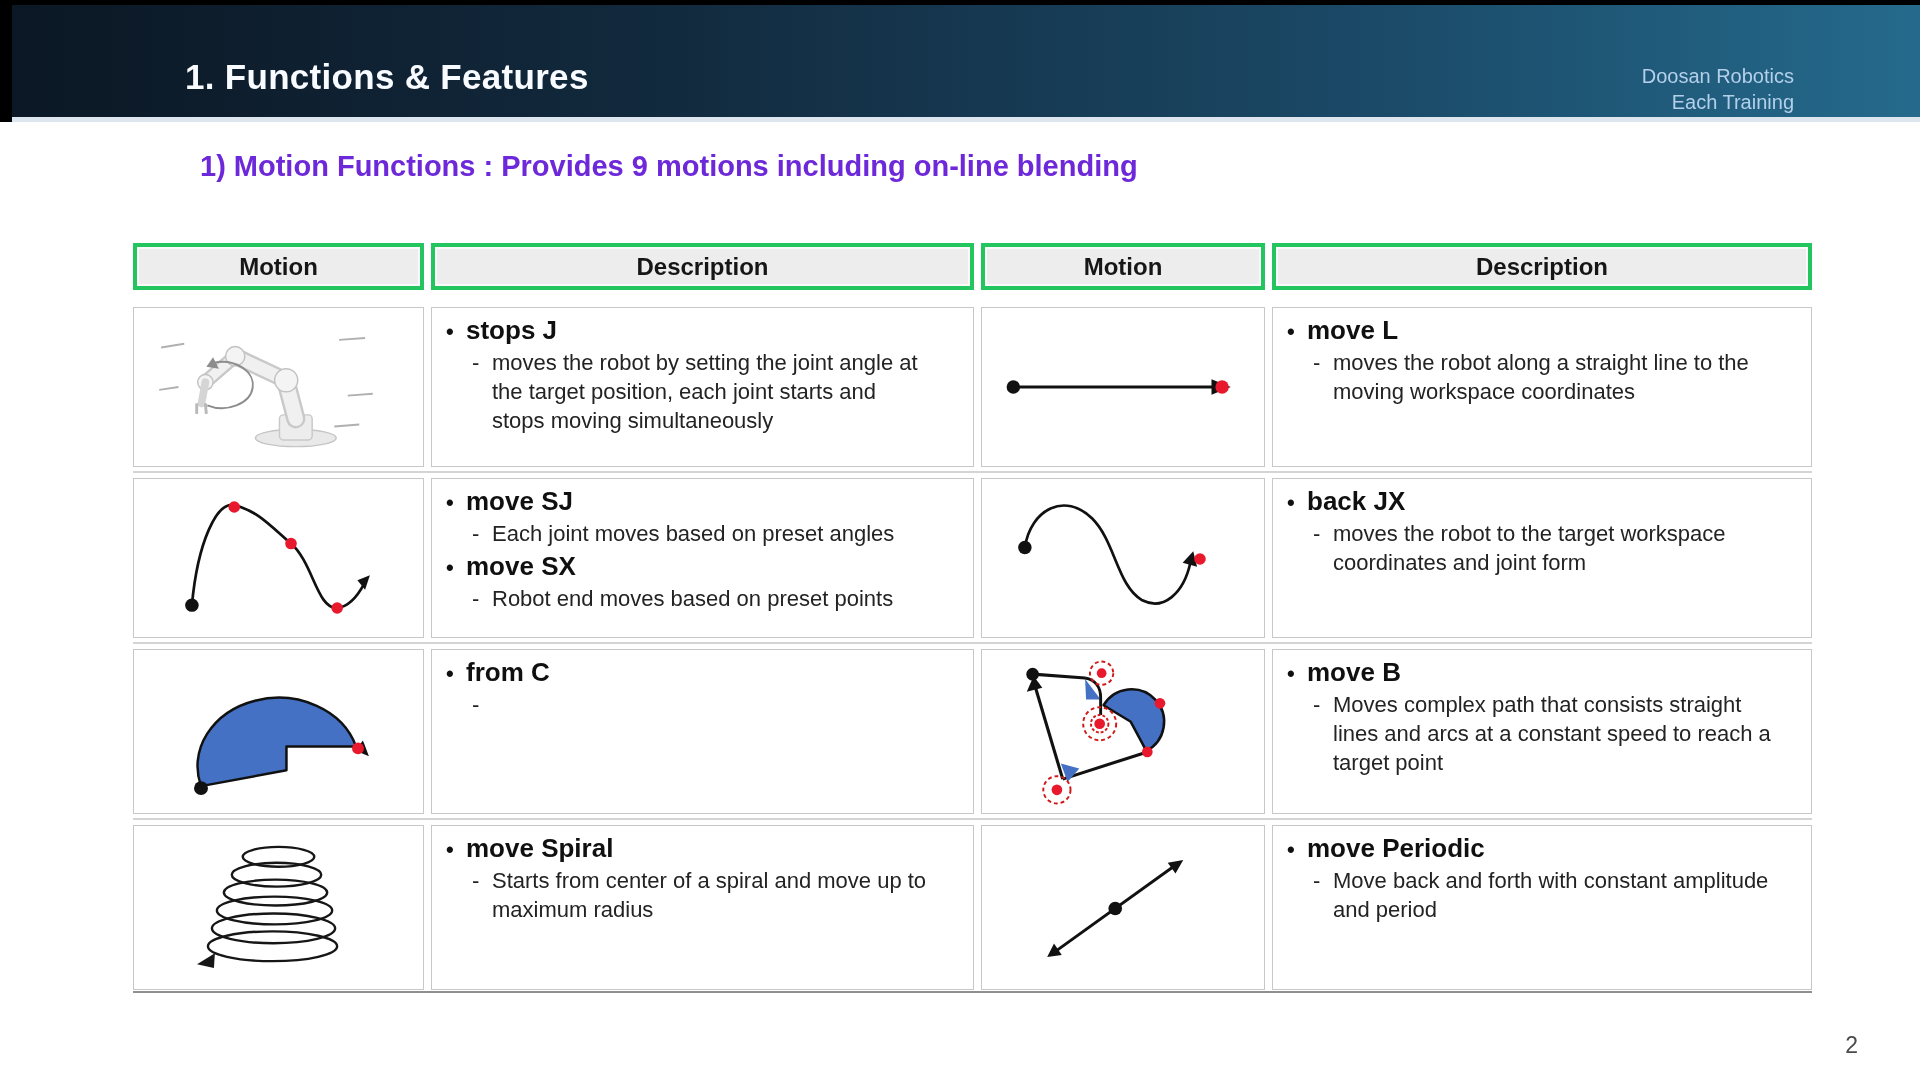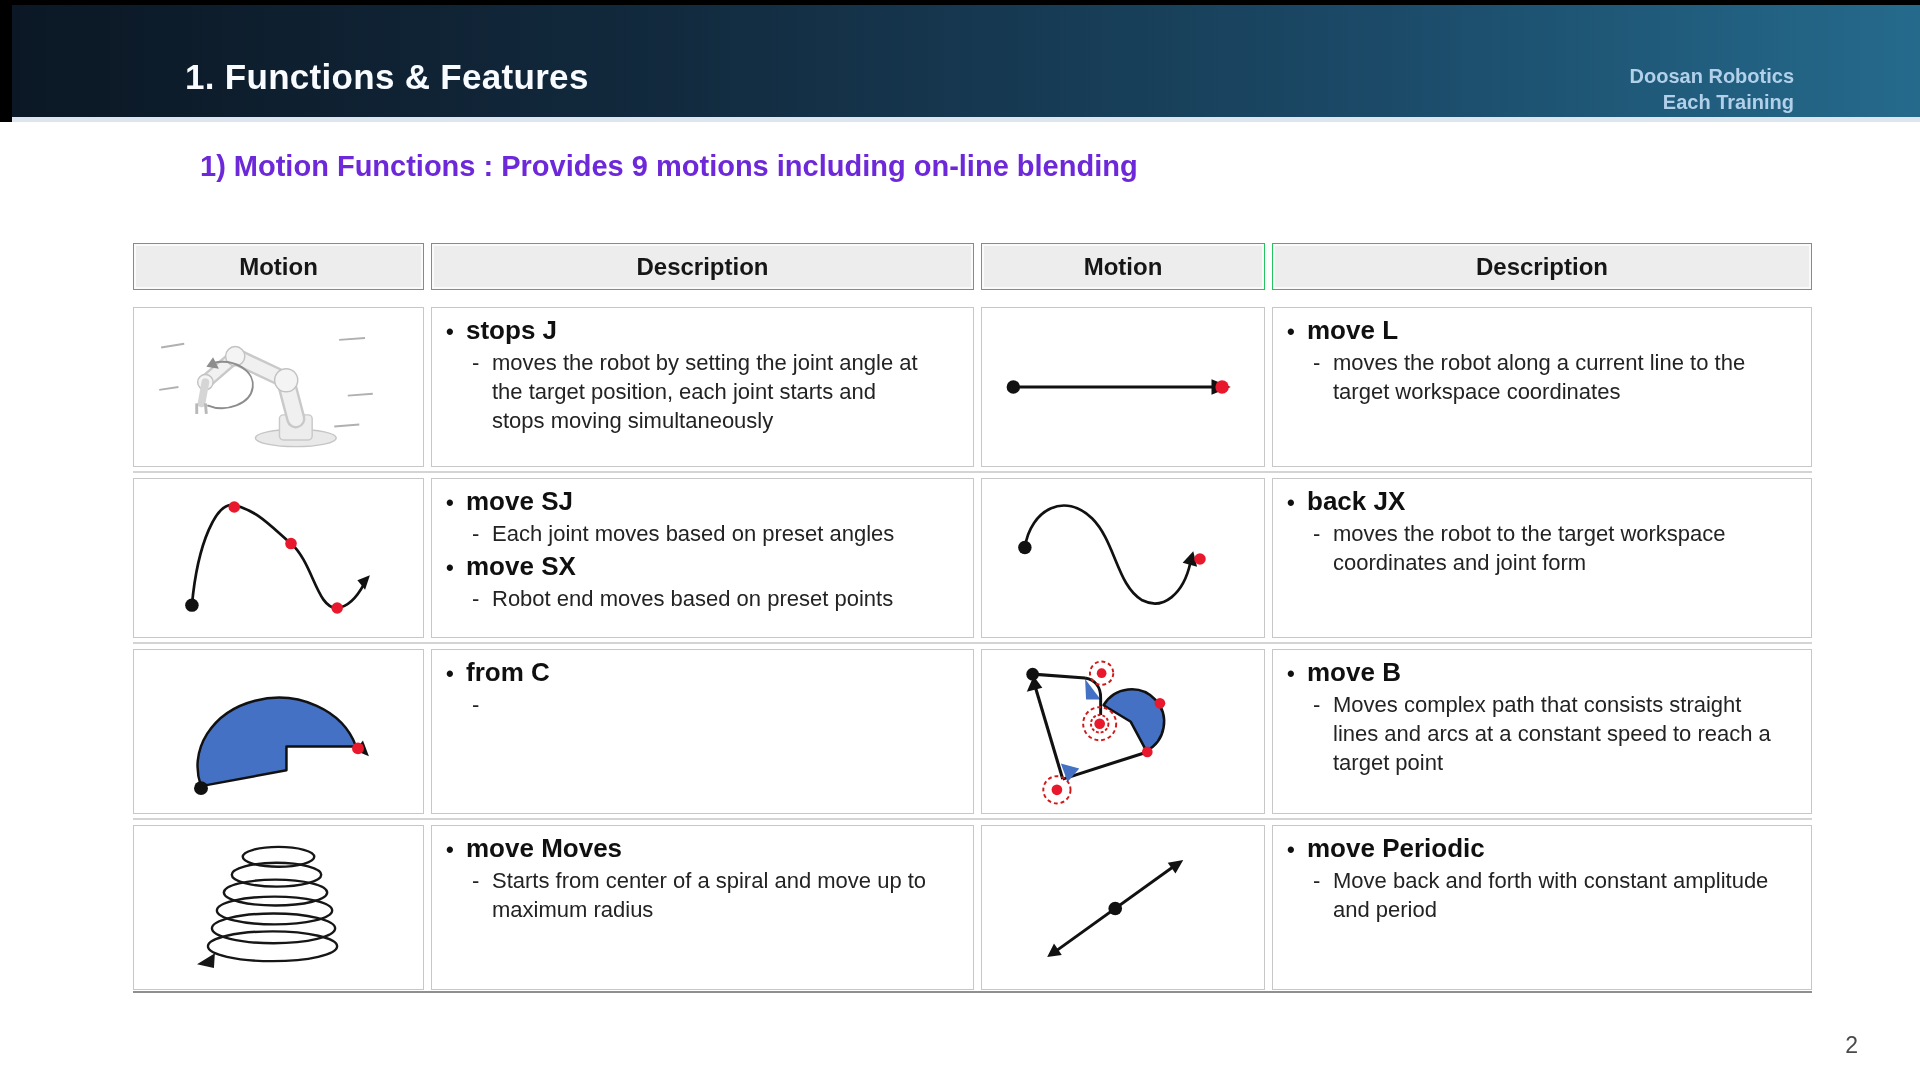--- a/index.html
+++ b/index.html
@@ -5,30 +5,30 @@
   html,body{margin:0;padding:0;background:#ffffff;}
   .slide{position:relative;width:1920px;height:1080px;background:#ffffff;overflow:hidden;
          font-family:"Liberation Sans",sans-serif;color:#1a1a1a;}
 
   
   .top-bar{position:absolute;top:0;left:0;width:1920px;height:122px;box-sizing:border-box;
            background:linear-gradient(to right,#0b1724 0%,#122a3e 35%,#1b4a68 72%,#256a8c 100%);
            border-top:5px solid #000;border-bottom:5px solid #dde6ee;}
   .top-bar::before{content:"";position:absolute;left:0;top:-5px;width:12px;height:122px;background:#000;}
   .top-title{position:absolute;left:185px;top:52px;font-size:35px;font-weight:bold;color:#f8fbff;letter-spacing:.3px;}
-  .brand{position:absolute;right:126px;top:58px;text-align:right;color:#b3d0ea;font-weight:bold;
+  .brand{position:absolute;right:126px;top:58px;text-align:right;color:#b3d0ea;font-weight:normal;
          font-size:20px;line-height:1.32;}
 
   
   .subtitle{position:absolute;left:200px;top:150px;font-size:29px;font-weight:bold;color:#6d28d9;}
 
   
   .motion-table{position:absolute;left:133px;top:243px;width:1679px;}
   .thead,.tbody{display:grid;grid-template-columns:291px 543px 284px 540px;column-gap:7px;}
-  .th{height:47px;background:#ededed;border:1px solid #22c55e;box-shadow:inset 0 0 0 2px #fafafa;
+  .th{height:47px;background:#ededed;border:4px solid #22c55e;box-shadow:inset 0 0 0 2px #fafafa;
       display:flex;align-items:center;justify-content:center;font-size:24px;font-weight:bold;
       color:#161616;box-sizing:border-box;}
   .tbody{position:relative;margin-top:17px;grid-template-rows:160px 160px 165px 165px;row-gap:11px;}
   .cell{border:1px solid #c7c7c7;background:#fff;box-sizing:border-box;}
   .mcell{display:flex;align-items:center;justify-content:center;padding:3px;}
   .mcell svg{width:100%;height:100%;}
   .dcell{padding:6px 8px 4px 14px;}
 
   .desc-item{margin-bottom:2px;}
   .item-title-row{font-size:26px;font-weight:bold;color:#101010;line-height:32px;display:flex;align-items:baseline;}
@@ -115,21 +115,21 @@
         </svg>
       </div>
       <div class="cell dcell">
         <div class="desc-item">
           <div class="item-title-row">
             <span class="bullet">•</span>
             <span class="item-title">move L</span>
           </div>
           <div class="item-sub">
             <span class="dash">-</span>
-            <span class="sub-text">moves the robot along a current line to the target workspace coordinates</span>
+            <span class="sub-text">moves the robot along a straight line to the moving workspace coordinates</span>
           </div>
         </div>
       </div>
 
       <div class="cell mcell">
         <svg viewBox="0 0 284 158">
           <path d="M 52 128 C 58 62, 78 20, 96 24 C 120 30, 132 44, 155 64 C 178 84, 182 132, 203 131 C 214 130, 224 119, 231 106" fill="none" stroke="#111" stroke-width="2.8"></path>
           <polygon points="237,97 224,102 232,112" fill="#111"></polygon>
           <circle cx="52" cy="128" r="7" fill="#111"></circle>
           <circle cx="96" cy="26" r="6" fill="#e8192c"></circle>
@@ -242,21 +242,21 @@
           <ellipse cx="138" cy="82" rx="58" ry="14" fill="none" stroke="#161616" stroke-width="2.4"></ellipse>
           <ellipse cx="137" cy="100" rx="62" ry="15" fill="none" stroke="#161616" stroke-width="2.4"></ellipse>
           <ellipse cx="136" cy="118" rx="65" ry="15" fill="none" stroke="#161616" stroke-width="2.4"></ellipse>
           <polygon points="60,136 78,125 77,140" fill="#161616"></polygon>
         </svg>
       </div>
       <div class="cell dcell">
         <div class="desc-item">
           <div class="item-title-row">
             <span class="bullet">•</span>
-            <span class="item-title">move Moves</span>
+            <span class="item-title">move Spiral</span>
           </div>
           <div class="item-sub">
             <span class="dash">-</span>
             <span class="sub-text">Starts from center of a spiral and move up to maximum radius</span>
           </div>
         </div>
       </div>
       <div class="cell mcell">
         <svg viewBox="0 0 284 158">
           <line x1="70" y1="126" x2="198" y2="34" stroke="#111" stroke-width="3"></line>

